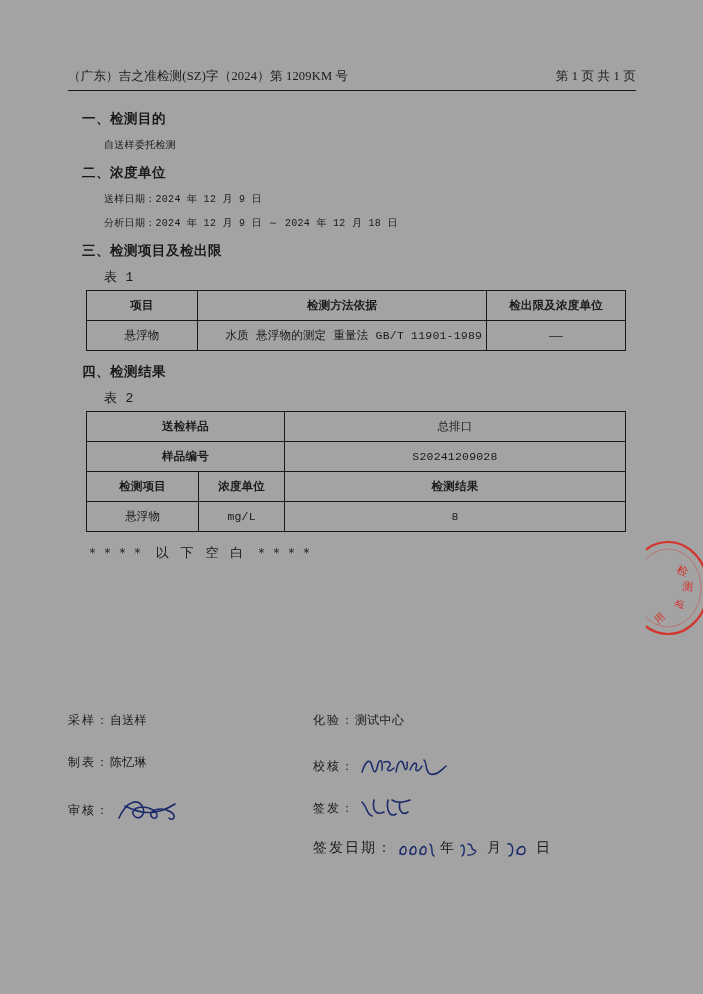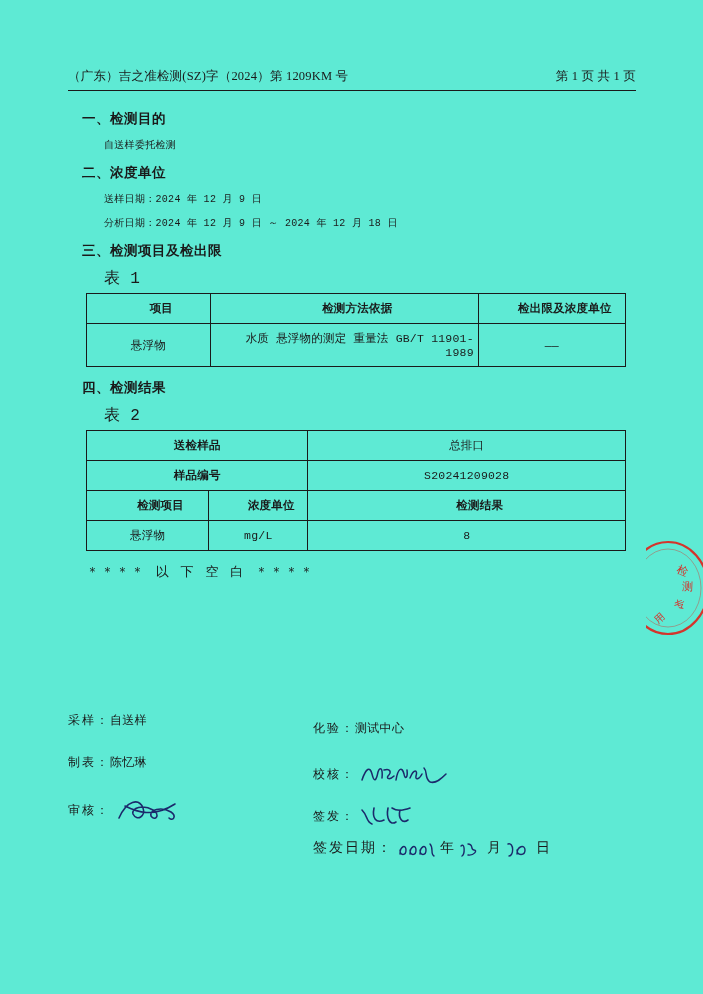--- a/index.html
+++ b/index.html
@@ -13,21 +13,21 @@
     position: relative;
     font-family: "Liberation Serif", "DejaVu Serif", serif;
     color: #1a1a1a;
     overflow: hidden;
   }
   .page {
     position: absolute;
     left: 0; top: 0;
     width: 703px;
     height: 994px;
-    background: #5eead4;
+    background: #a3a3a3;
   }
   
   .doc-header {
     position: absolute;
     left: 68px;
     top: 68px;
     width: 568px;
     display: flex;
     justify-content: space-between;
     align-items: flex-end;
@@ -52,40 +52,39 @@
     margin: 12px 0 8px 14px;
     letter-spacing: 0.5px;
   }
   .section-title:first-child { margin-top: 6px; }
   .para {
     font-size: 10px;
     margin: 10px 0 10px 36px;
     letter-spacing: 0.3px;
   }
   .table-label {
-    font-size: 16px;
+    font-size: 13px;
     margin: 8px 0 4px 36px;
     letter-spacing: 0.3px;
   }
   table.doc-table {
     border-collapse: collapse;
     margin-left: 18px;
     width: 540px;
     font-size: 11.5px;
   }
   table.doc-table td, table.doc-table th {
     border: 0.9px solid #1a1a1a;
     padding: 7px 4px;
     text-align: center;
     font-weight: normal;
     letter-spacing: 0.2px;
   }
   table.doc-table th {
     font-weight: bold;
-    padding-left: 30px;
   }
   .t1-c1 { width: 110px; }
   .t1-c2 { width: 290px; }
   .t1-c3 { width: 140px; }
 
   .t2-c1 { width: 110px; }
   .t2-c2 { width: 80px; }
   .t2-c3 { width: 350px; }
 
   .blank-note {
@@ -109,21 +108,20 @@
   }
   .sig-left {
     position: absolute;
     left: 0;
     white-space: nowrap;
   }
   .sig-right {
     position: absolute;
     left: 245px;
     white-space: nowrap;
-    margin-top: 8px;
   }
   .sig-label { letter-spacing: 2px; }
   .sig-value { letter-spacing: 0.3px; }
 
   .sign-img { display: inline-block; vertical-align: middle; }
 
   
   .stamp {
     position: absolute;
     left: 646px;

